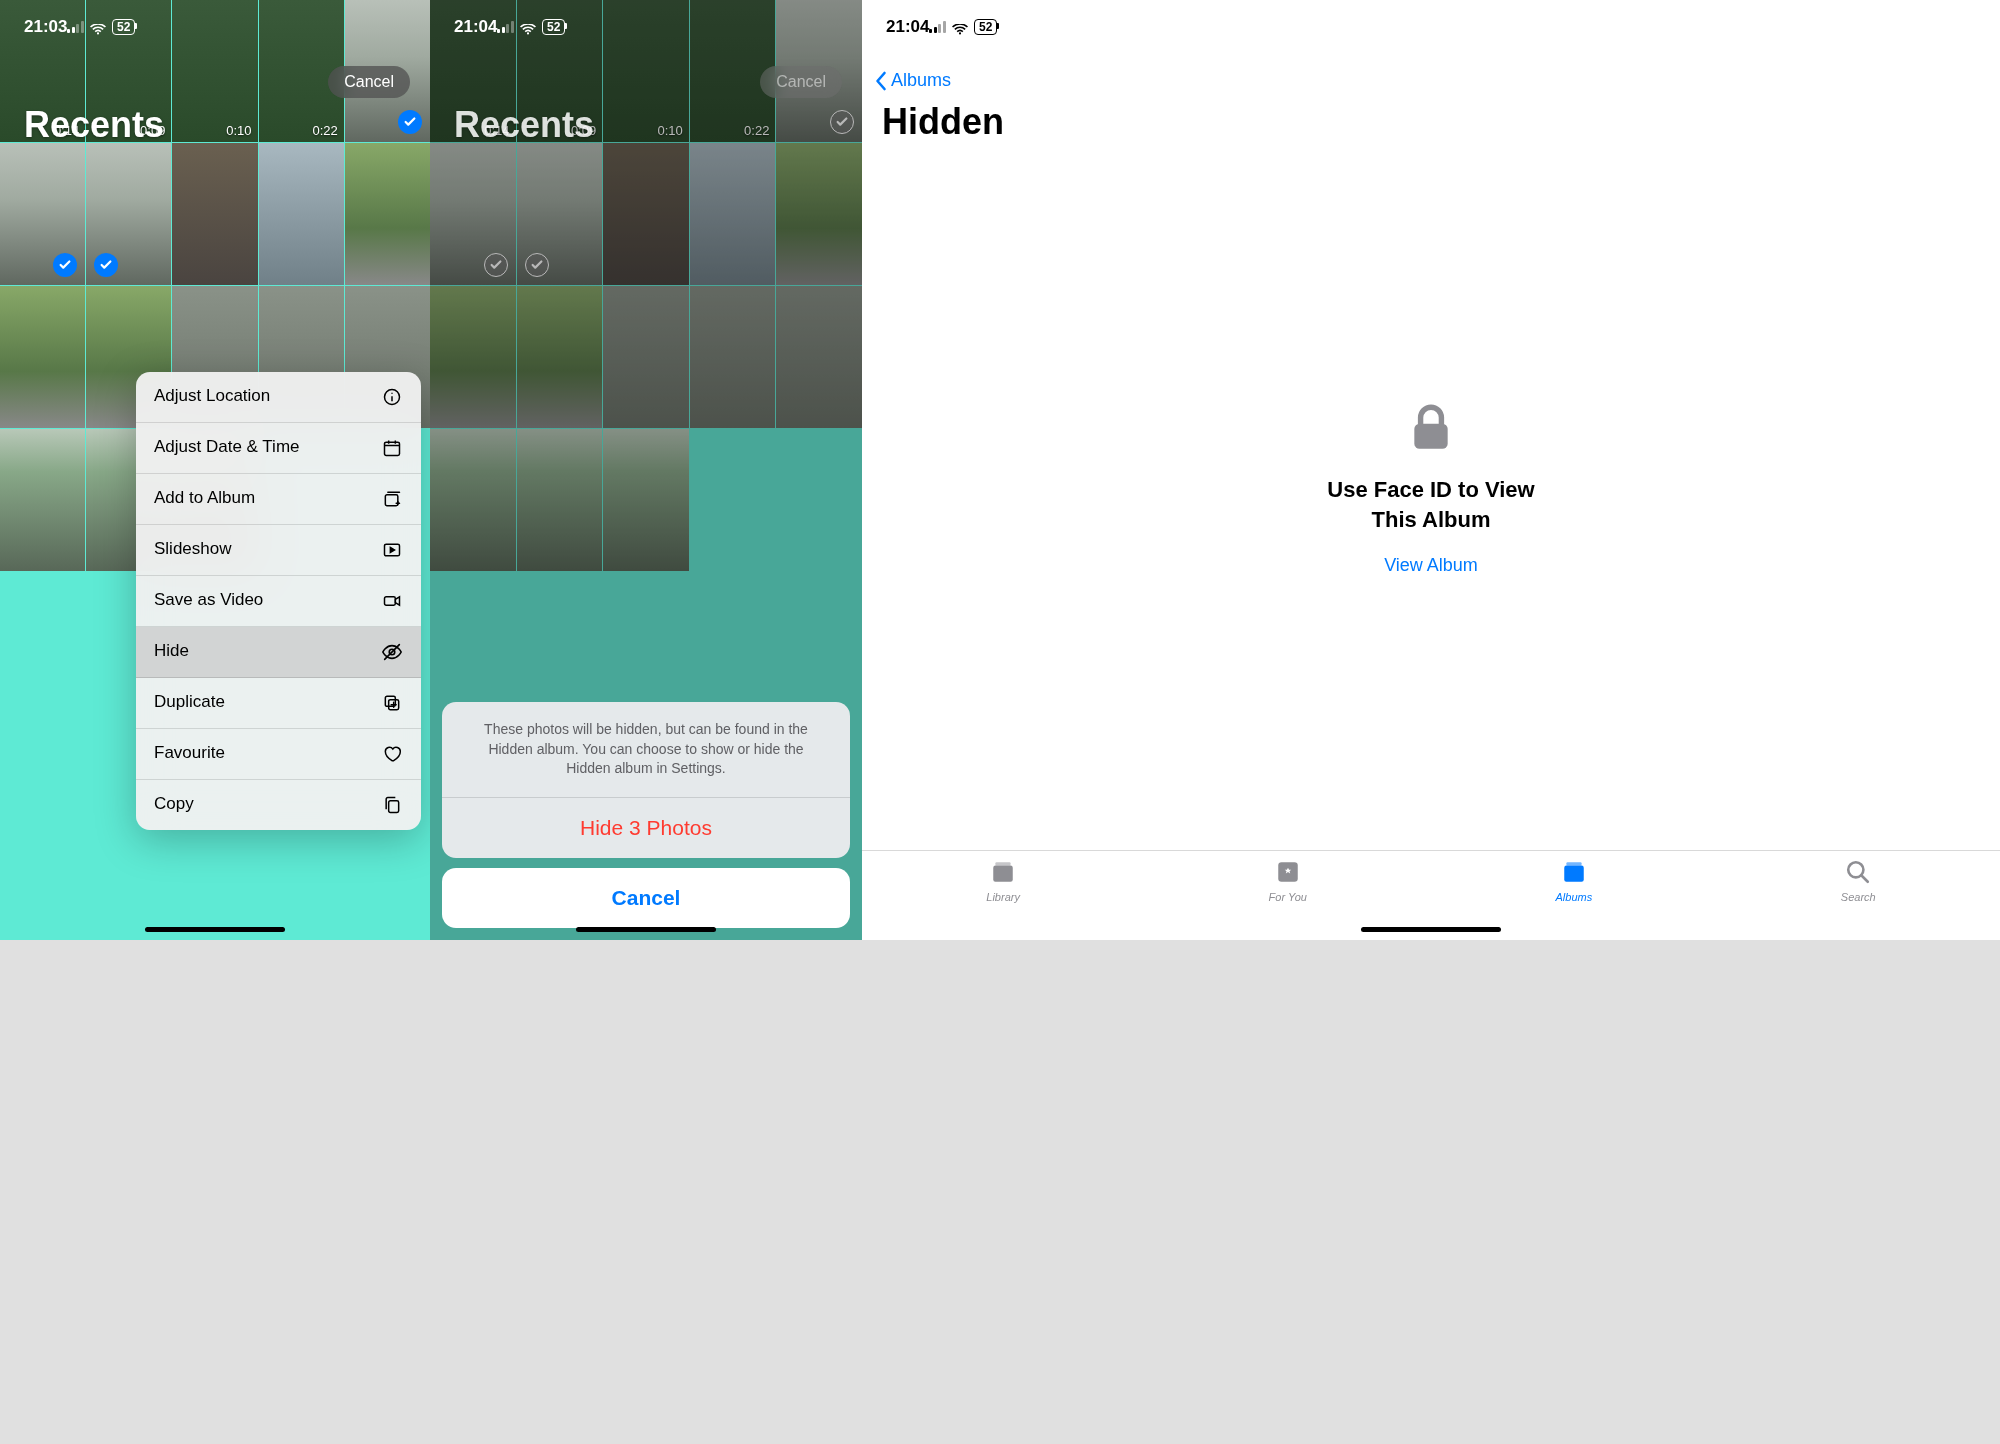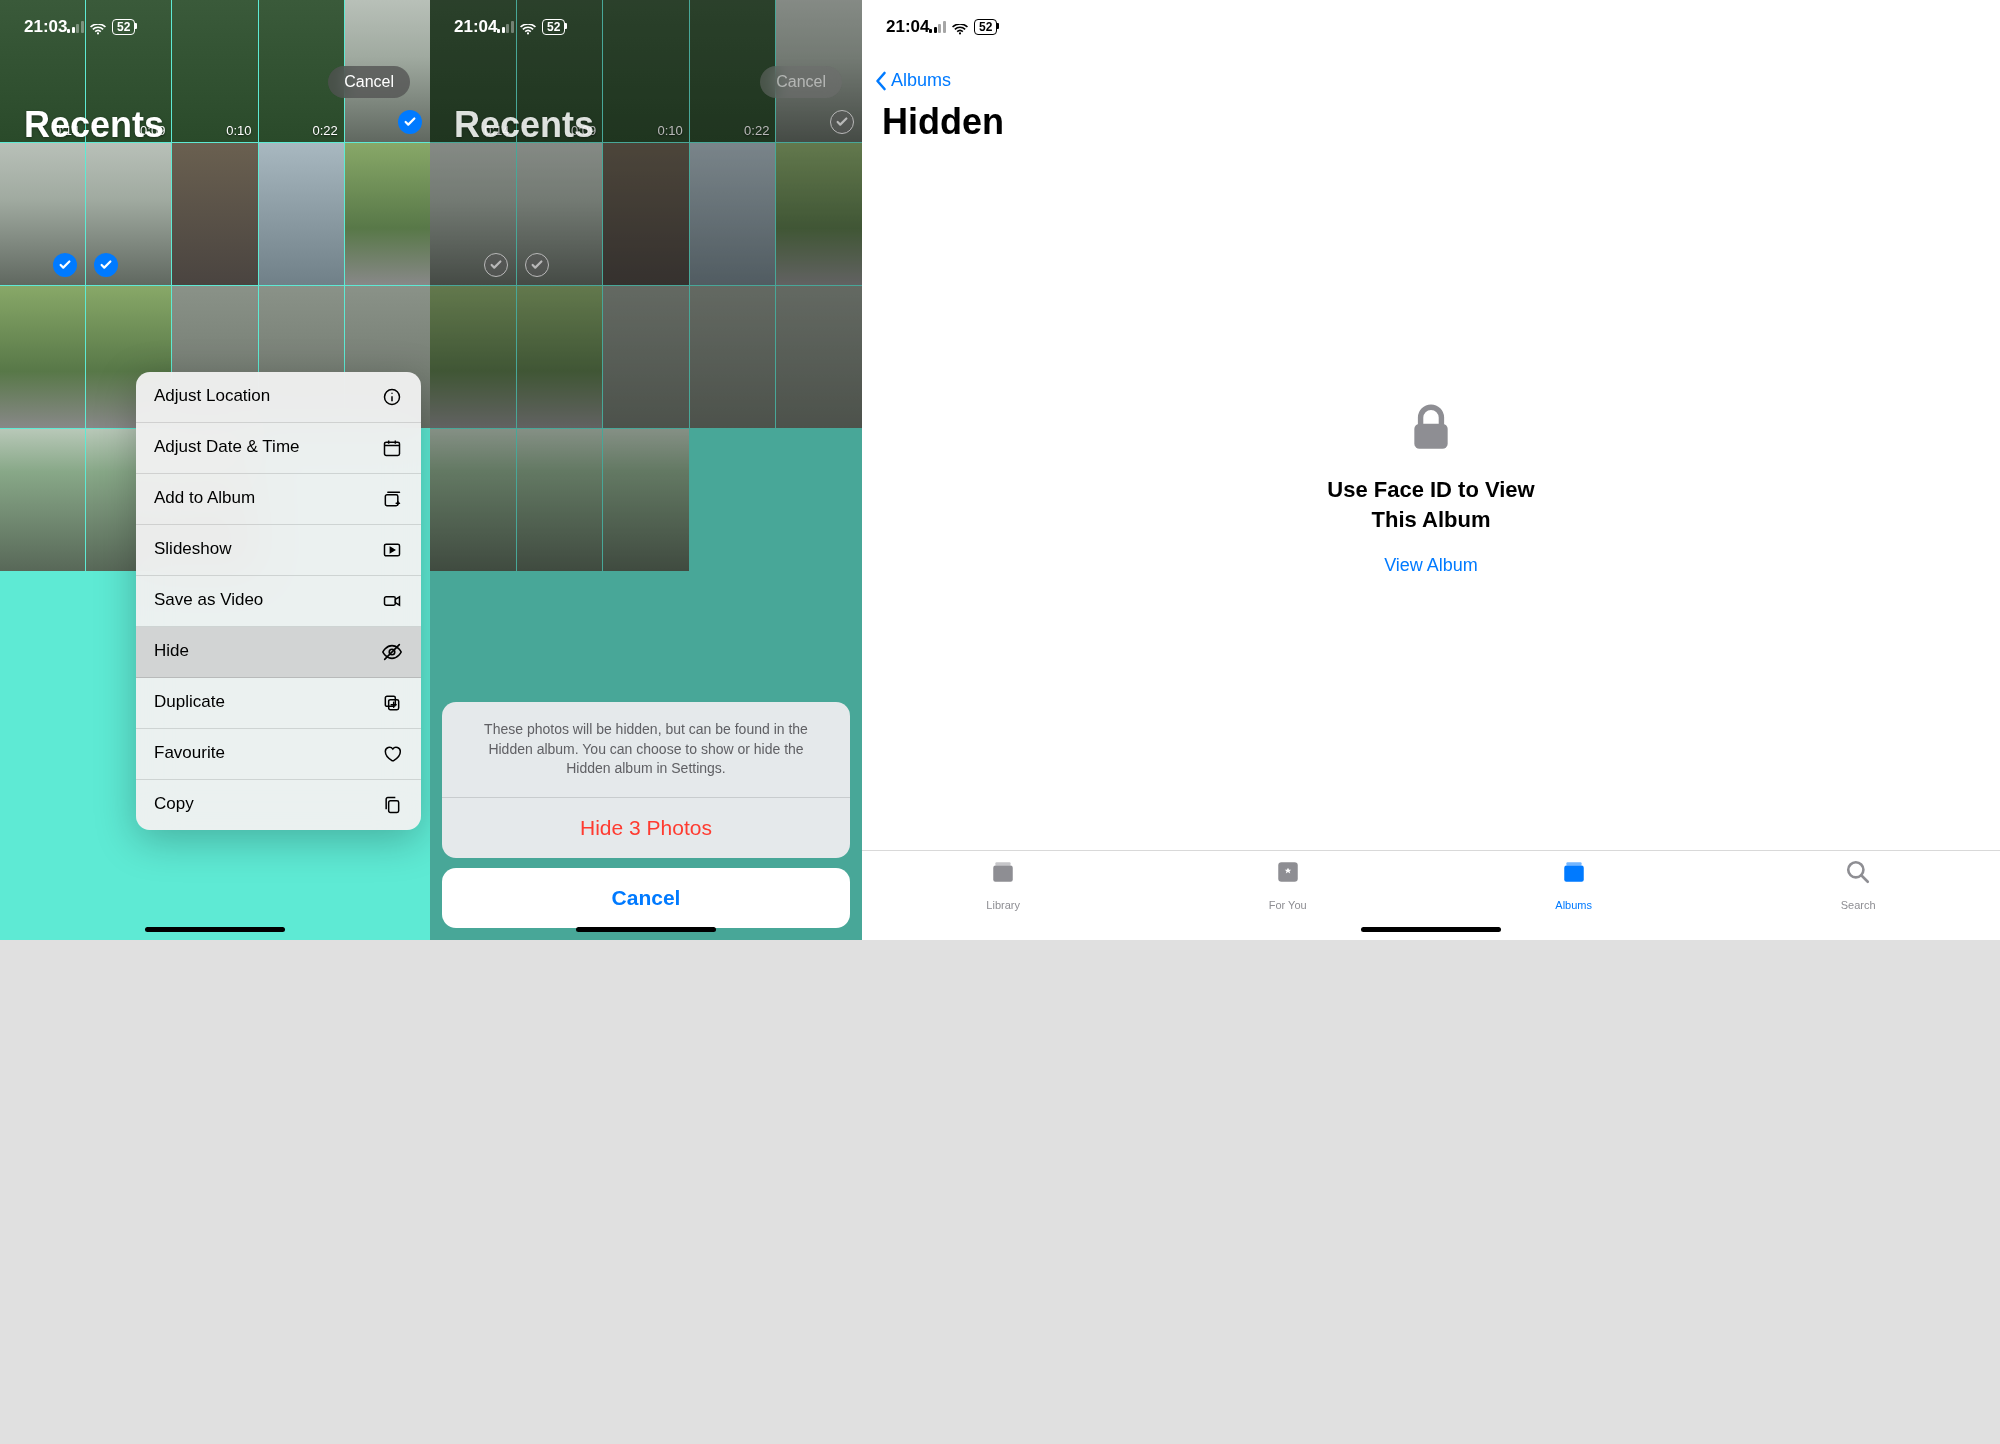--- a/index.html
+++ b/index.html
@@ -65,21 +65,21 @@
 
 
 .p3-wrap { position:absolute; inset:0; background:#fff; display:flex; flex-direction:column;}
 .nav-back { display:flex; align-items:center; gap:4px; color:#007aff; font-size:18px; padding:16px 12px 6px;}
 .p3-title { font-size:36px; font-weight:700; padding:4px 20px 12px;}
 .p3-center { flex:1; display:flex; flex-direction:column; align-items:center; justify-content:center; gap:14px; padding-bottom:120px;}
 .lock-ic { color:#8e8e93; }
 .faceid-txt { font-size:22px; font-weight:700; text-align:center; line-height:1.35;}
 .view-link { color:#007aff; font-size:18px; margin-top:6px;}
 .tab-bar { position:absolute; bottom:0; left:0; right:0; height:90px; background:#fff; border-top:.5px solid rgba(0,0,0,.15); display:flex; justify-content:space-around; align-items:flex-start; padding-top:8px;}
-.tab-item { display:flex; flex-direction:column; align-items:center; gap:14px; font-size:11px; color:#8e8e93;}
+.tab-item { display:flex; flex-direction:column; align-items:center; gap:6px; font-size:11px; color:#8e8e93;font-style:italic;}
 .tab-item.active { color:#007aff; }
 .tab-ic { width:28px; height:26px; display:flex; align-items:center; justify-content:center;}
 </style>
 </head>
 <body>
 
 <div class="phone phone1">
   <div class="grid-bg">
     <div class="thumb t-trees">
         <span class="dur">0:14</span>

